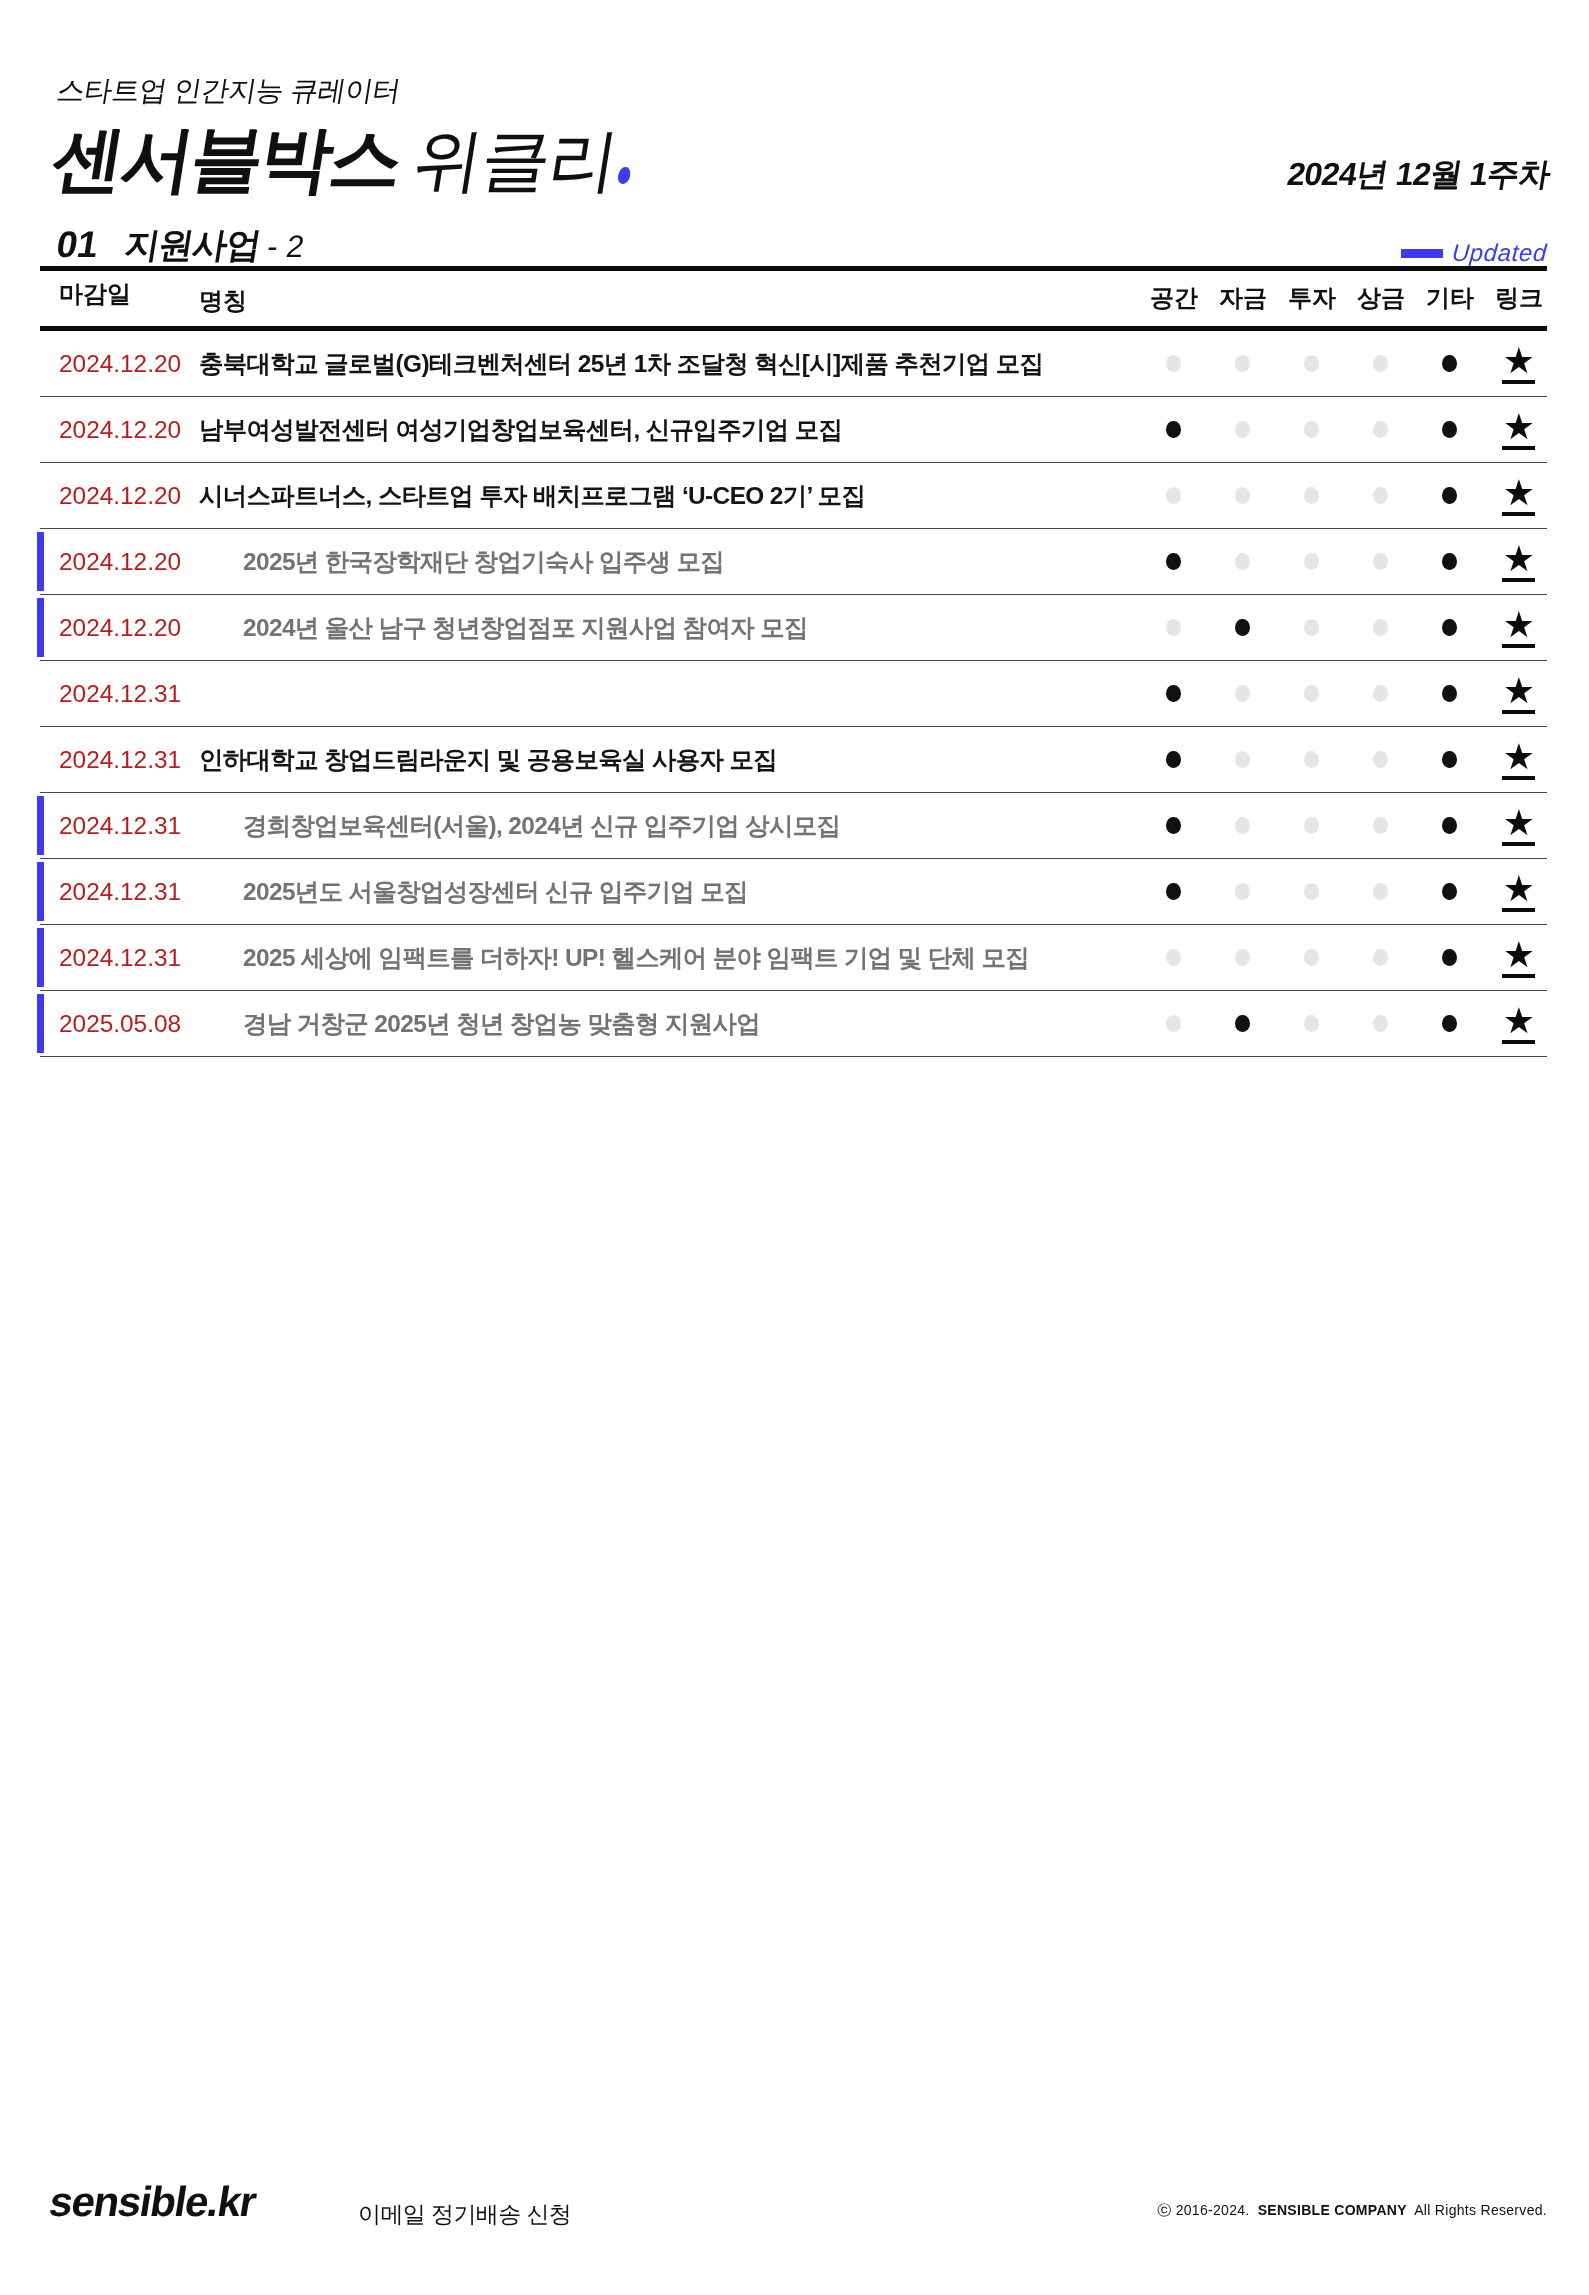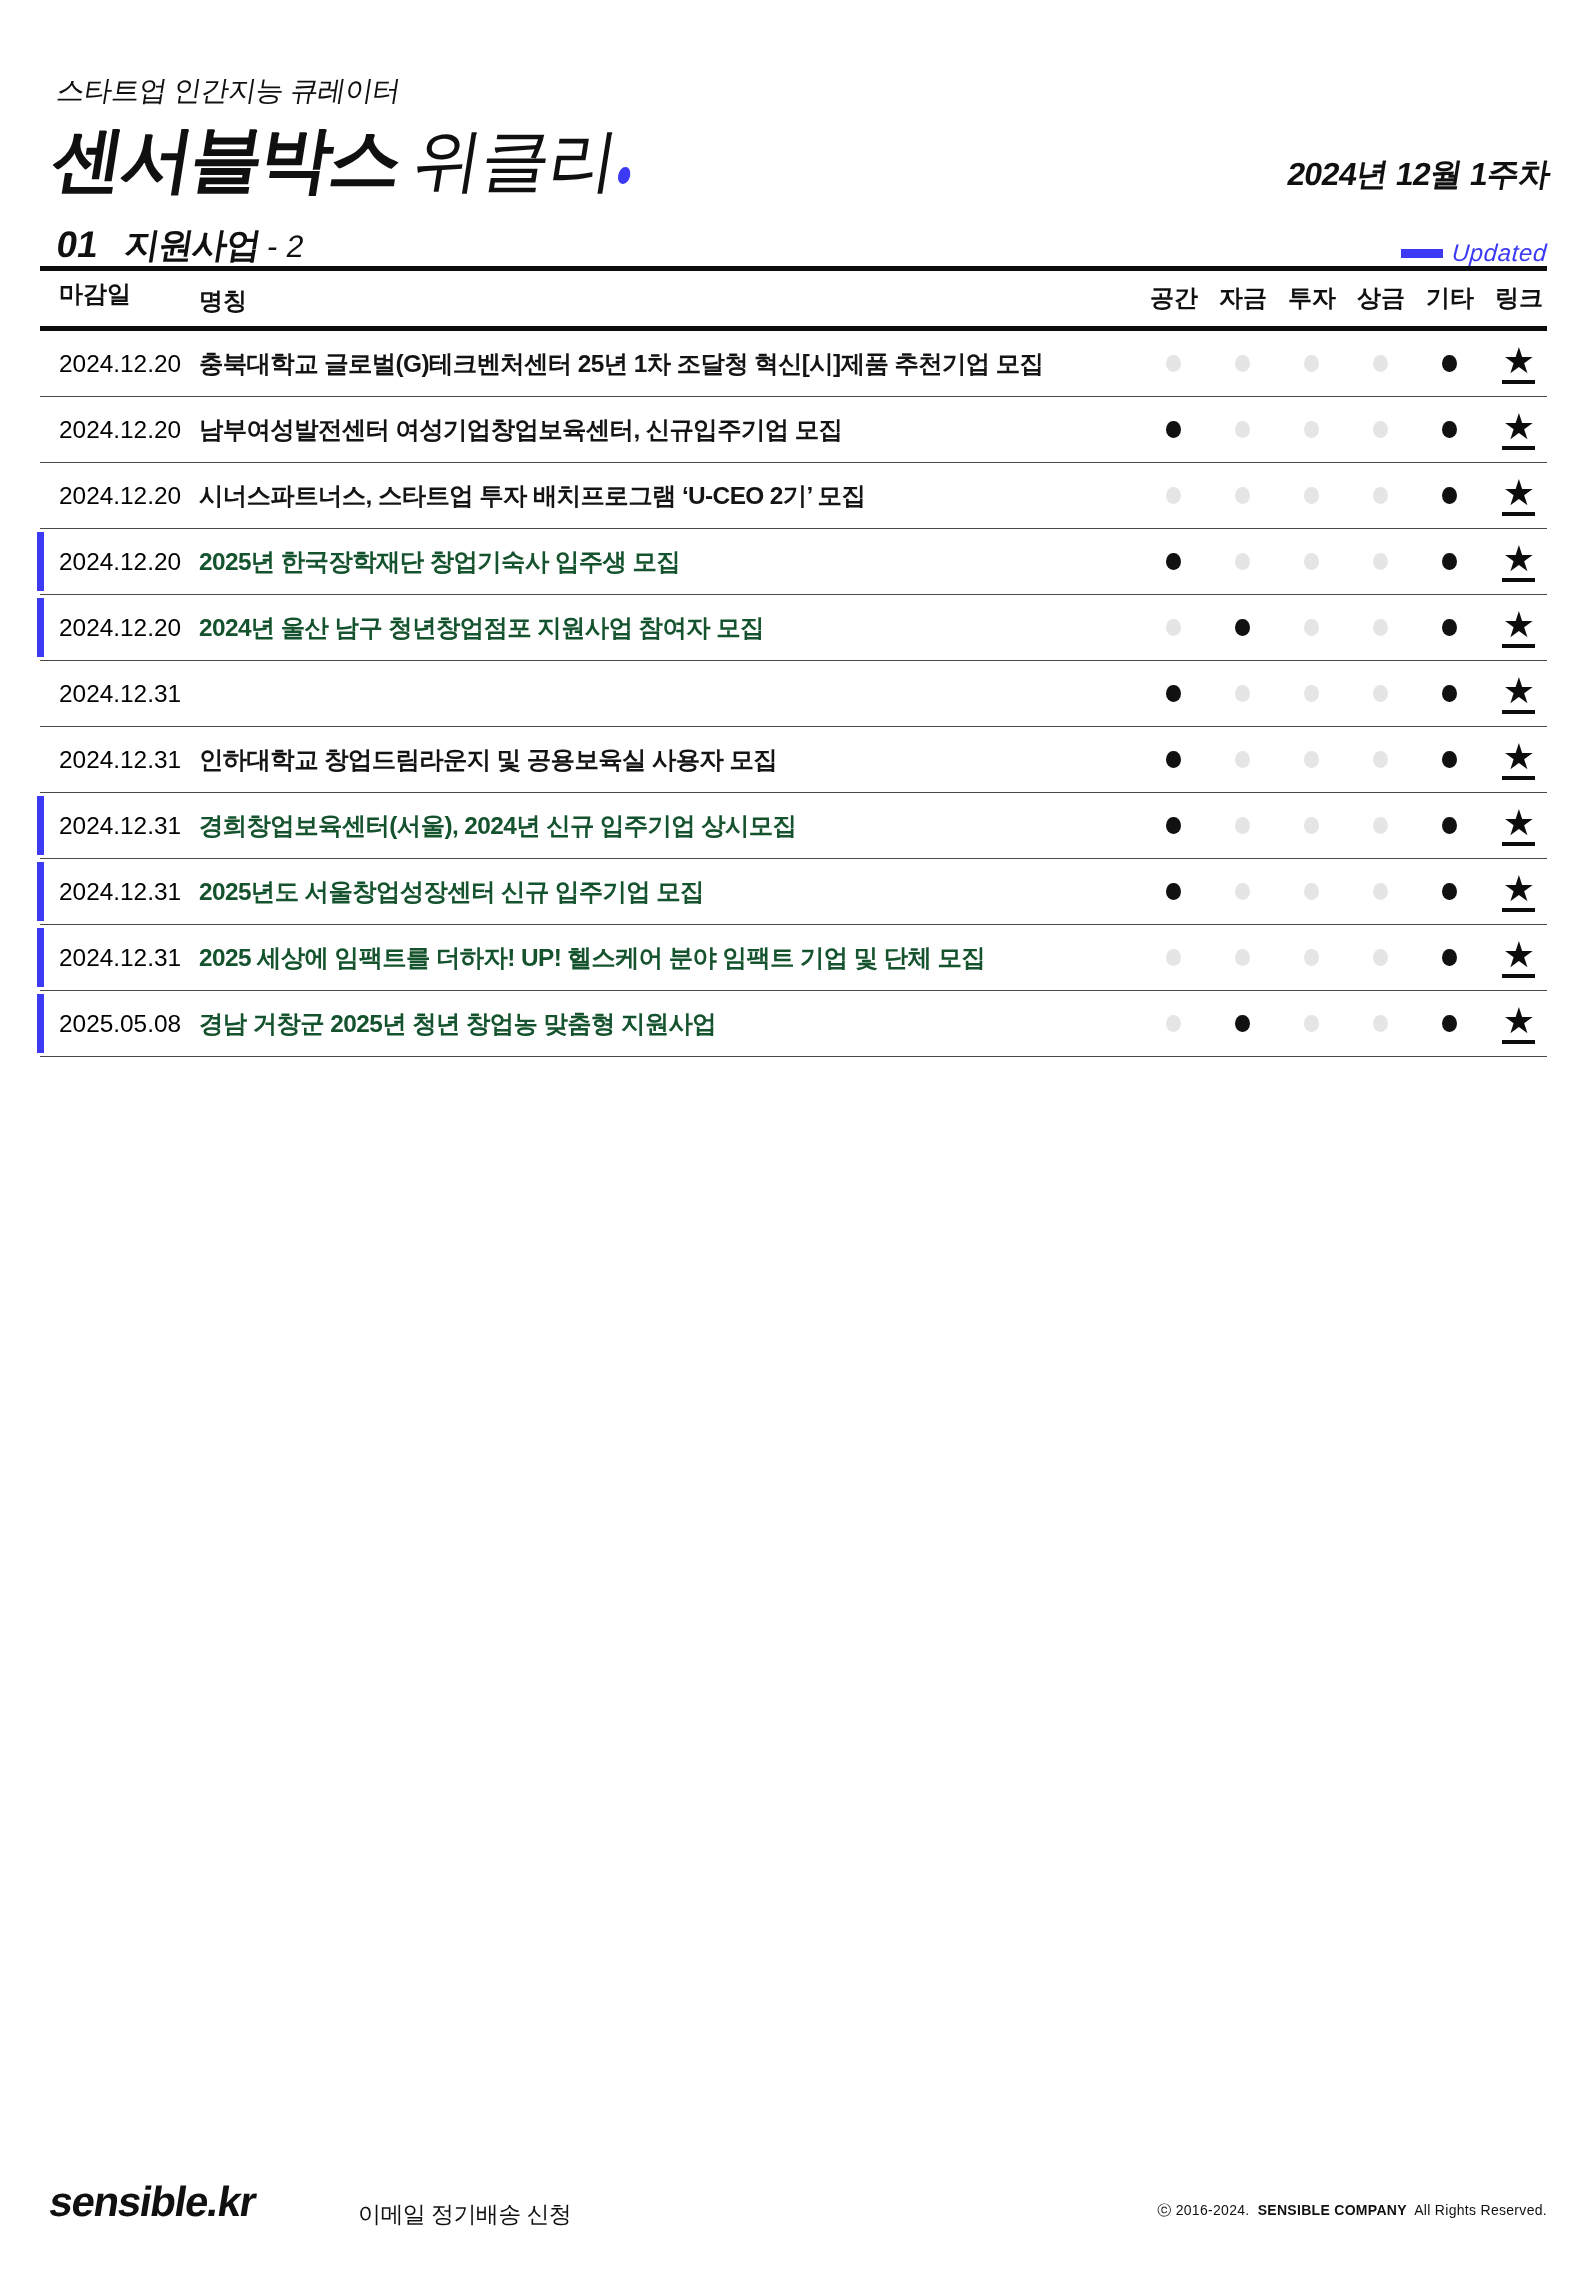--- a/index.html
+++ b/index.html
@@ -54,24 +54,24 @@
   .th-deadline { position:absolute; left:19px; top:8px; font-size:24px; font-weight:700; }
   .th-name { position:absolute; left:159px; top:15.4px; font-size:24px; font-weight:700; }
   .cols-right { position:absolute; right:-6.4px; top:0; height:100%; display:flex; align-items:center; }
   .cell { width:69px; display:flex; justify-content:center; align-items:center; flex-direction:column; }
   .th-cat { font-size:24px; font-weight:700; }
 
   
   .rows { position:absolute; left:0; right:0; top:331px; }
   .row { position:relative; height:65px; border-bottom:1.3px solid #484848; }
   .row-date { position:absolute; left:19px; top:50%; transform:translateY(-50%);
-    font-size:24.4px; font-weight:400; letter-spacing:0; color:#000000; }
+    font-size:24.4px; font-weight:400; letter-spacing:0; color:#b91c1c; }
   .row-title { position:absolute; left:159px; top:50%; transform:translateY(-50%);
     font-size:24.4px; font-weight:700; letter-spacing:-0.6px; color:#141414; white-space:nowrap; }
-  .row.updated .row-title { color:#14532d; }
+  .row.updated .row-title { color:#737373;margin-left:44px; }
   .updated-bar { display:none; position:absolute; left:-3.2px; top:2.6px; bottom:2.6px; width:7px; background:#3c3af4; }
   .row.updated .updated-bar { display:block; }
   .row .cols-right { top:0; bottom:0; height:auto; }
   .dot { width:14.8px; height:17.3px; border-radius:50%; background:#e5e5e5; }
   .dot.on { background:#111111; }
   .link-star { display:flex; flex-direction:column; align-items:center; cursor:pointer; }
   .link-star .glyph { font-size:36px; line-height:36px; color:#0c0c0c; }
   .link-star .underline { width:33px; height:4.5px; background:#0c0c0c; margin-top:1.3px; }
 
   

